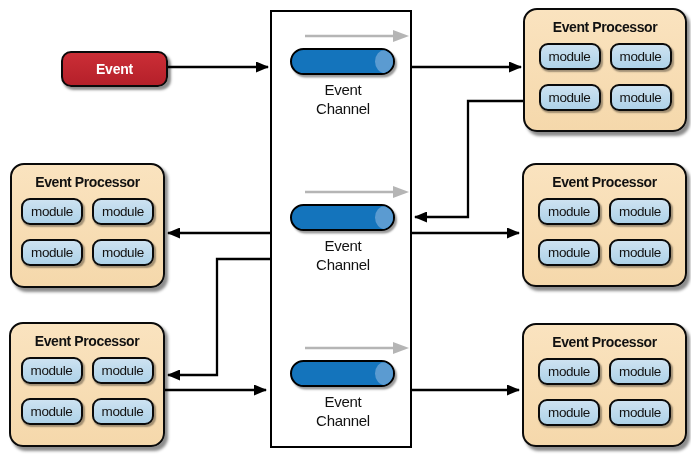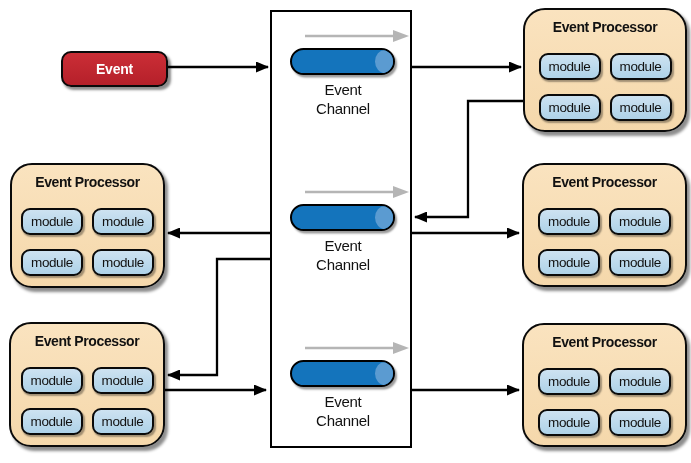--- a/index.html
+++ b/index.html
@@ -40,30 +40,30 @@
   .channel-label{
     position:absolute;left:6px;top:52px;width:130px;
     text-align:center;white-space:pre-line;
     font-size:15px;line-height:19px;color:#111;letter-spacing:-0.3px;
   }
 
   
   .processor{
     position:absolute;z-index:2;box-sizing:border-box;
     background:linear-gradient(#fae3bf,#f5d8ab);
-    border:2.8px solid #0a0a0a;border-radius:22px;
+    border:2.8px solid #0a0a0a;border-radius:14px;
     box-shadow:3px 3.5px 3px rgba(0,0,0,0.45);
     display:flex;flex-direction:column;align-items:center;
     padding-top:9px;
   }
   .processor-title{
     font-size:14px;font-weight:700;color:#111;letter-spacing:-0.4px;
   }
   .module-grid{
-    margin-top:18px;display:grid;grid-template-columns:auto auto;
+    margin-top:8px;display:grid;grid-template-columns:auto auto;
     column-gap:9px;row-gap:14px;
   }
   .module{
     width:62px;height:27px;box-sizing:border-box;
     background:linear-gradient(#cde2f1,#aed2e8);
     border:2.4px solid #0a0a0a;border-radius:9px;
     box-shadow:1.5px 2px 1.5px rgba(0,0,0,0.35);
     display:flex;align-items:center;justify-content:center;
     font-size:13.5px;color:#111;letter-spacing:-0.4px;
   }

